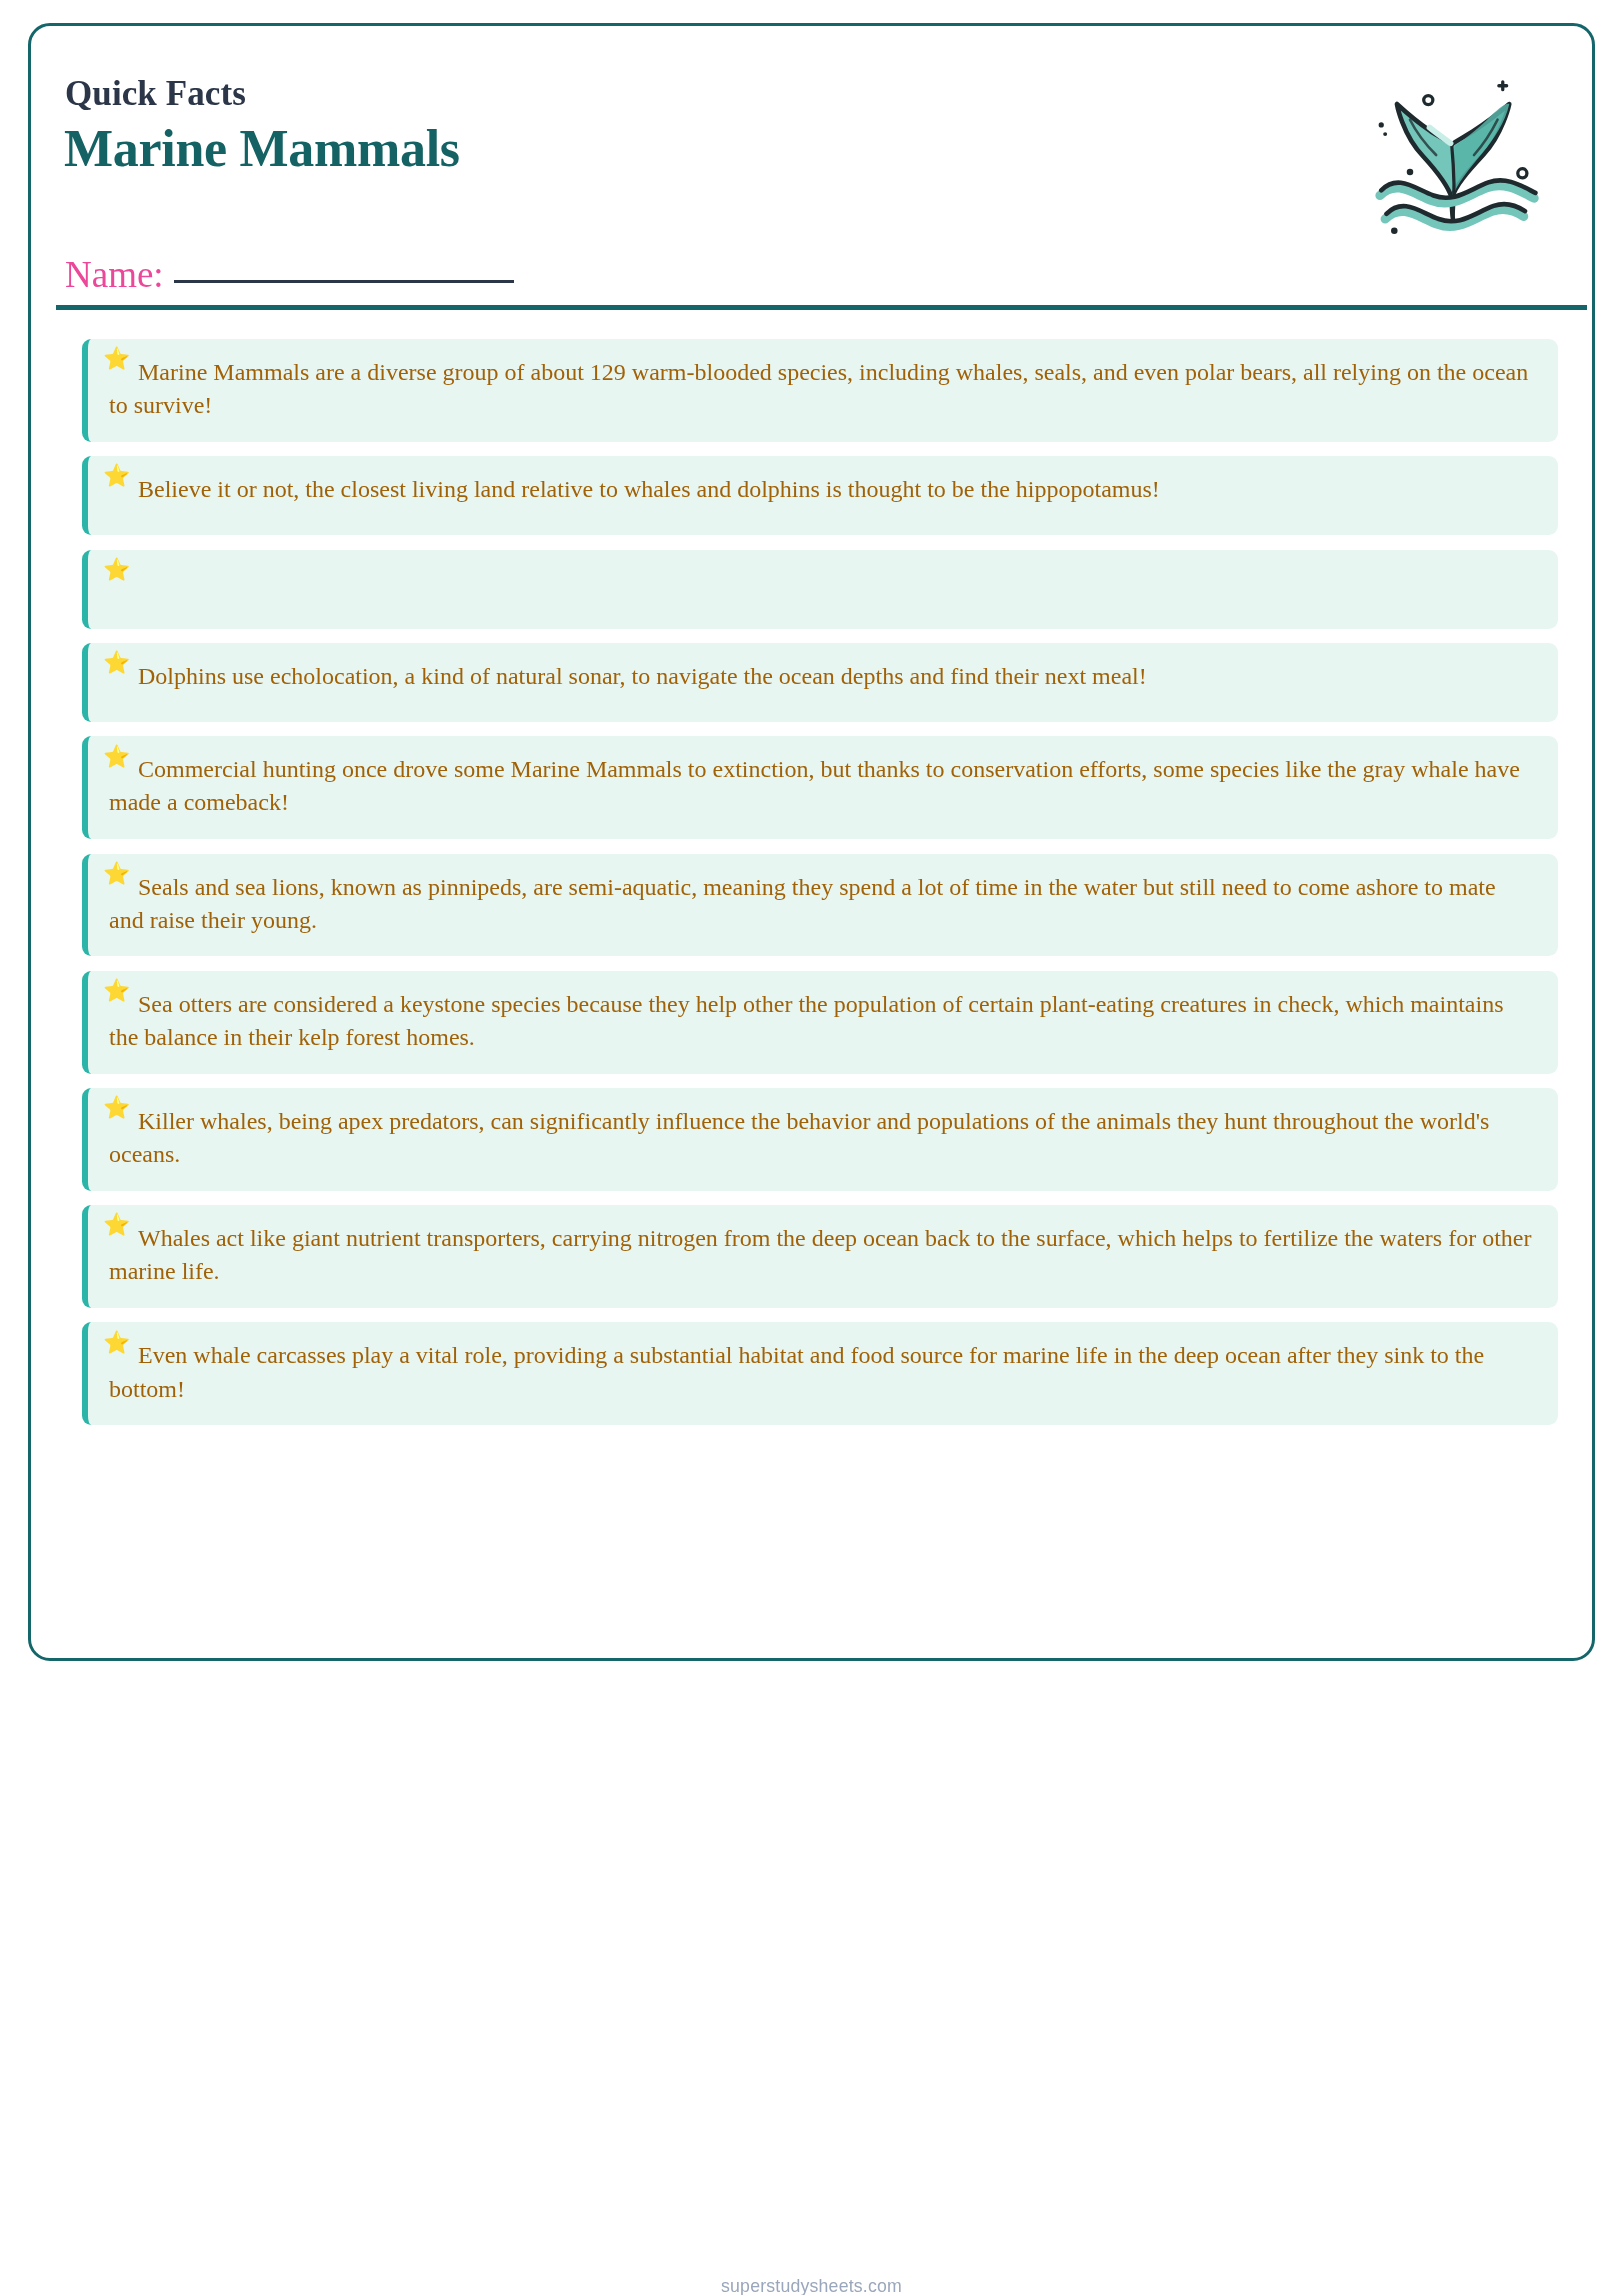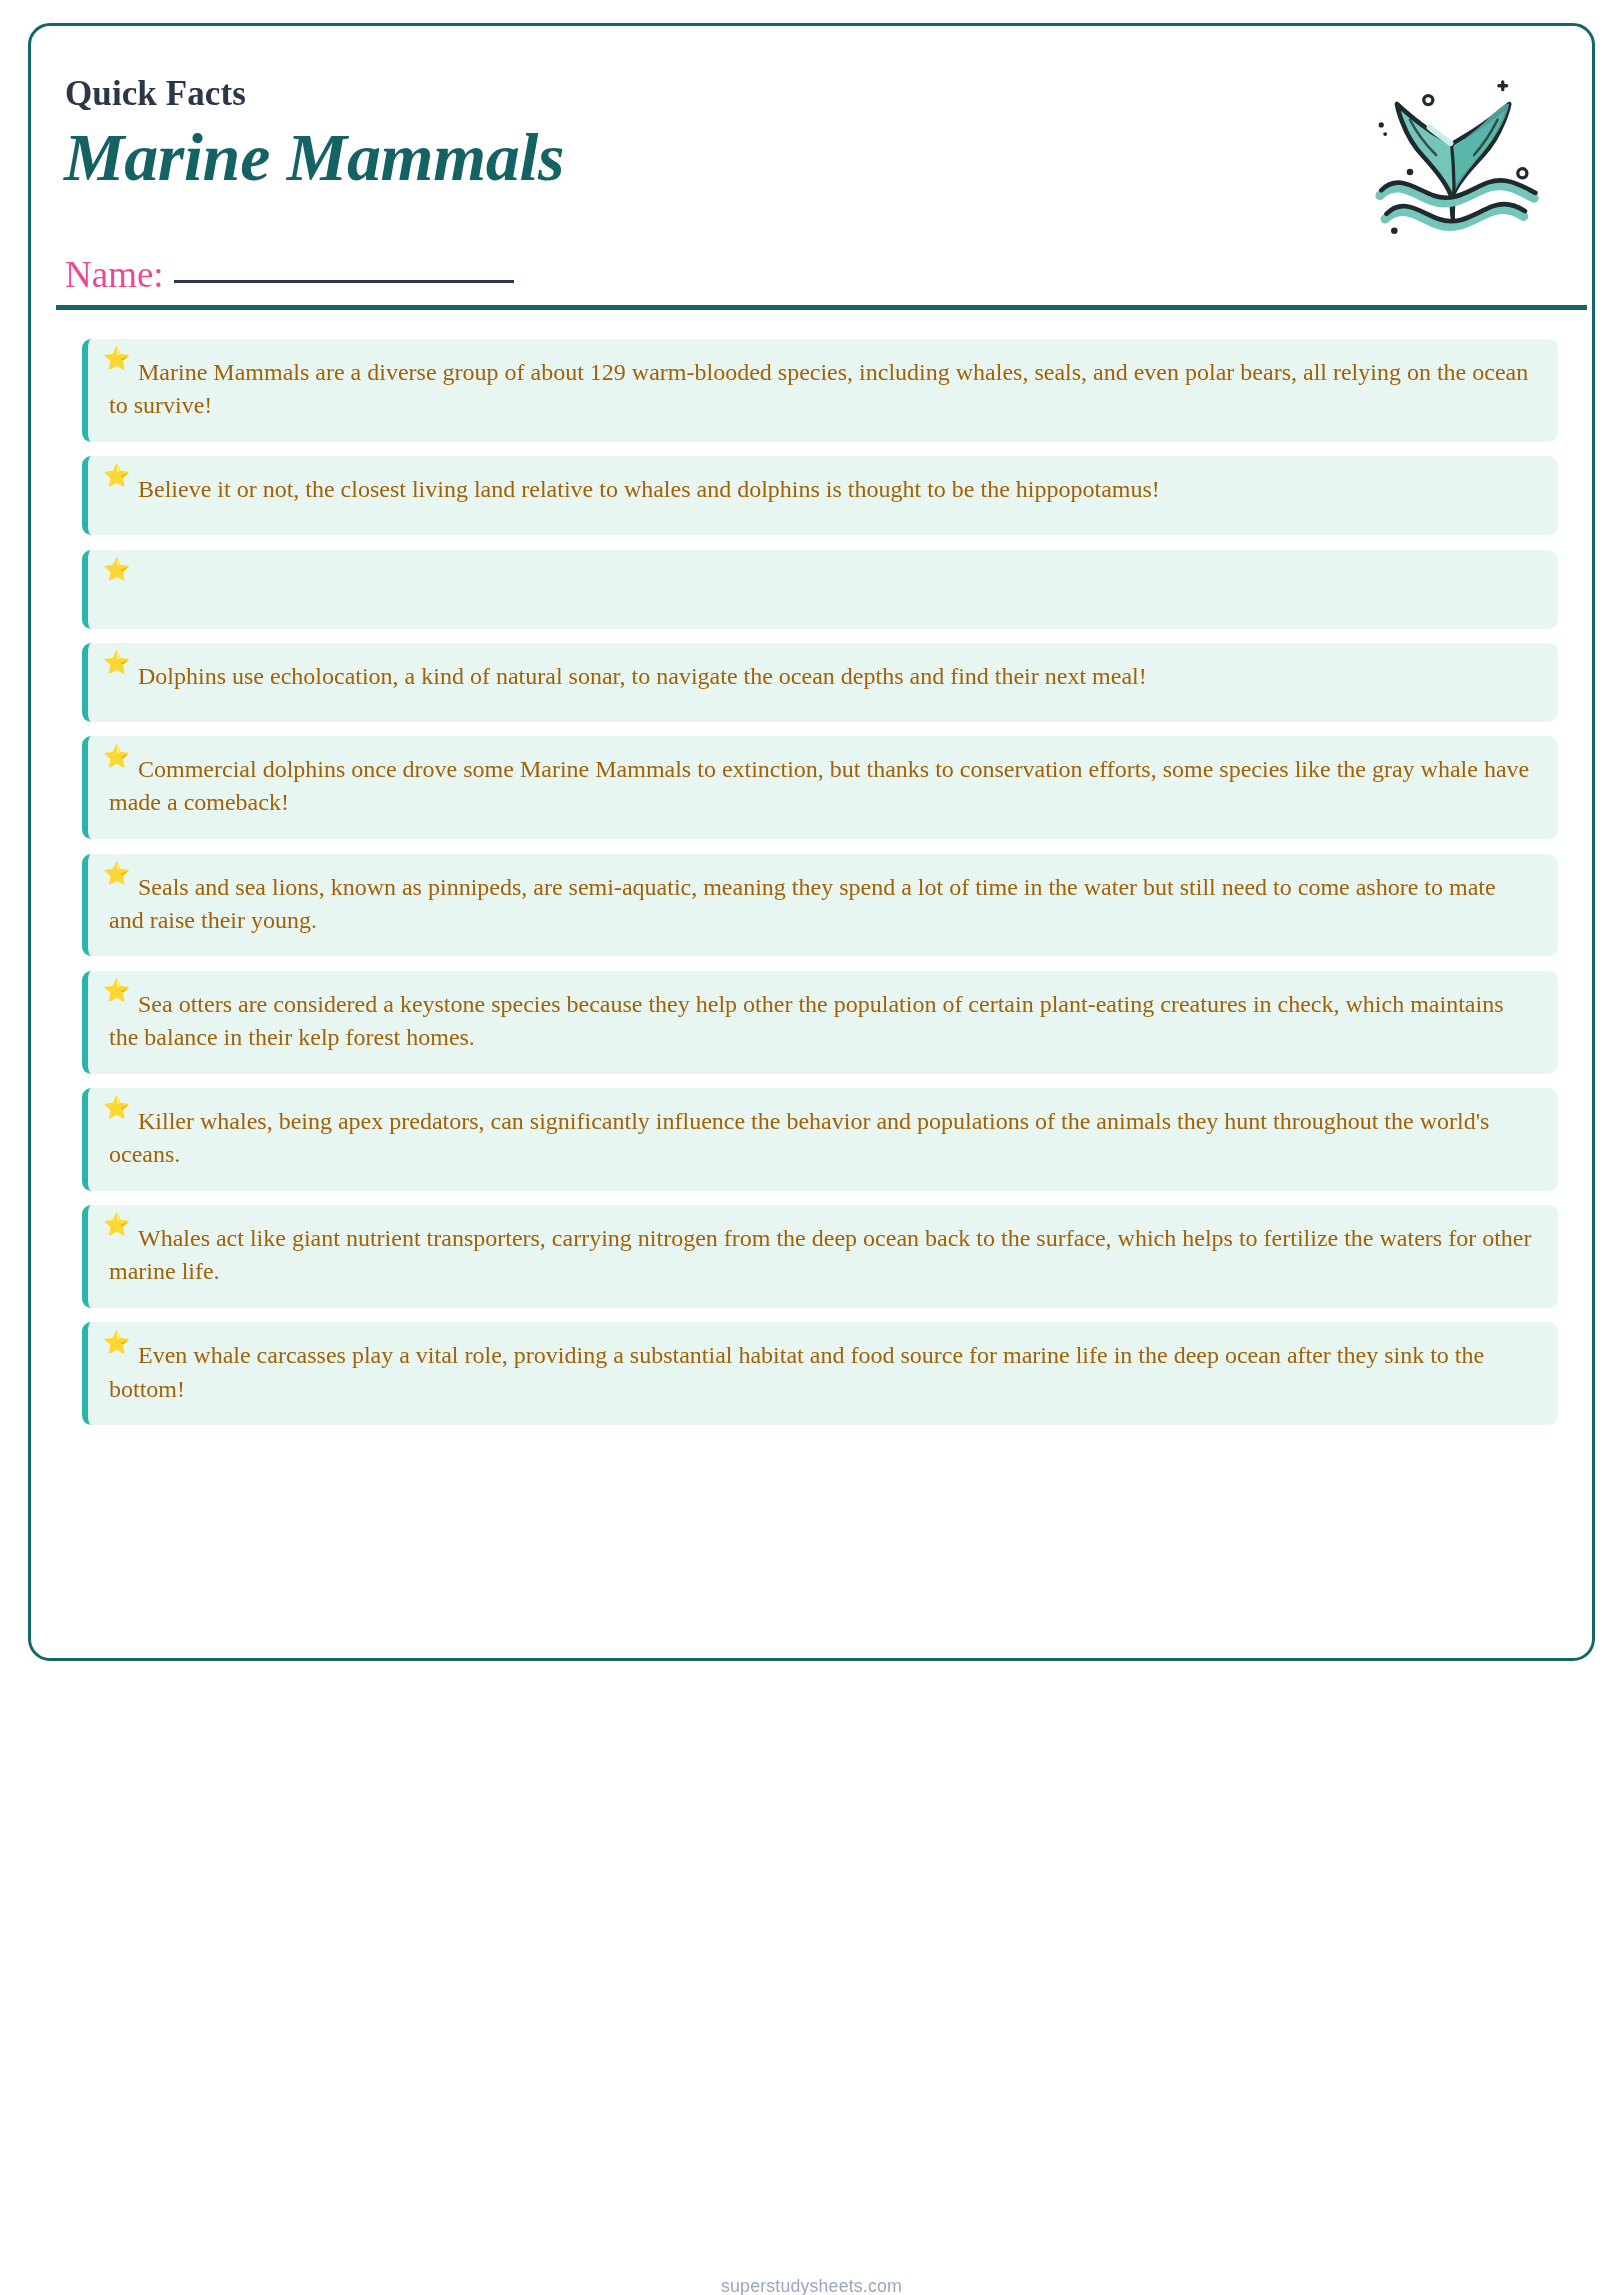--- a/index.html
+++ b/index.html
@@ -40,26 +40,25 @@
     font-size: 35px;
     font-weight: bold;
     color: #2b3648;
     letter-spacing: 0.1px;
     line-height: 1;
   }
   .title {
     position: absolute;
     left: 33px;
     top: 97px;
-    font-size: 68px;
+    font-size: 52px;
     font-weight: bold;
     color: #146264;
     line-height: 1;
     letter-spacing: -0.3px;
-    font-style: italic;
   }
   .name-row {
     position: absolute;
     left: 34px;
     top: 230px;
     display: flex;
     align-items: baseline;
     gap: 10.5px;
   }
   .name-label {
@@ -220,21 +219,21 @@
       <span class="fact-star">⭐</span>
     </div>
 
     <div class="fact">
       <span class="fact-star">⭐</span>
       <div class="fact-text">Dolphins use echolocation, a kind of natural sonar, to navigate the ocean depths and find their next meal!</div>
     </div>
 
     <div class="fact">
       <span class="fact-star">⭐</span>
-      <div class="fact-text">Commercial dolphins once drove some Marine Mammals to extinction, but thanks to conservation efforts, some species like the gray whale have made a comeback!</div>
+      <div class="fact-text">Commercial hunting once drove some Marine Mammals to extinction, but thanks to conservation efforts, some species like the gray whale have made a comeback!</div>
     </div>
 
     <div class="fact">
       <span class="fact-star">⭐</span>
       <div class="fact-text">Seals and sea lions, known as pinnipeds, are semi-aquatic, meaning they spend a lot of time in the water but still need to come ashore to mate and raise their young.</div>
     </div>
 
     <div class="fact">
       <span class="fact-star">⭐</span>
       <div class="fact-text">Sea otters are considered a keystone species because they help other the population of certain plant-eating creatures in check, which maintains the balance in their kelp forest homes.</div>

